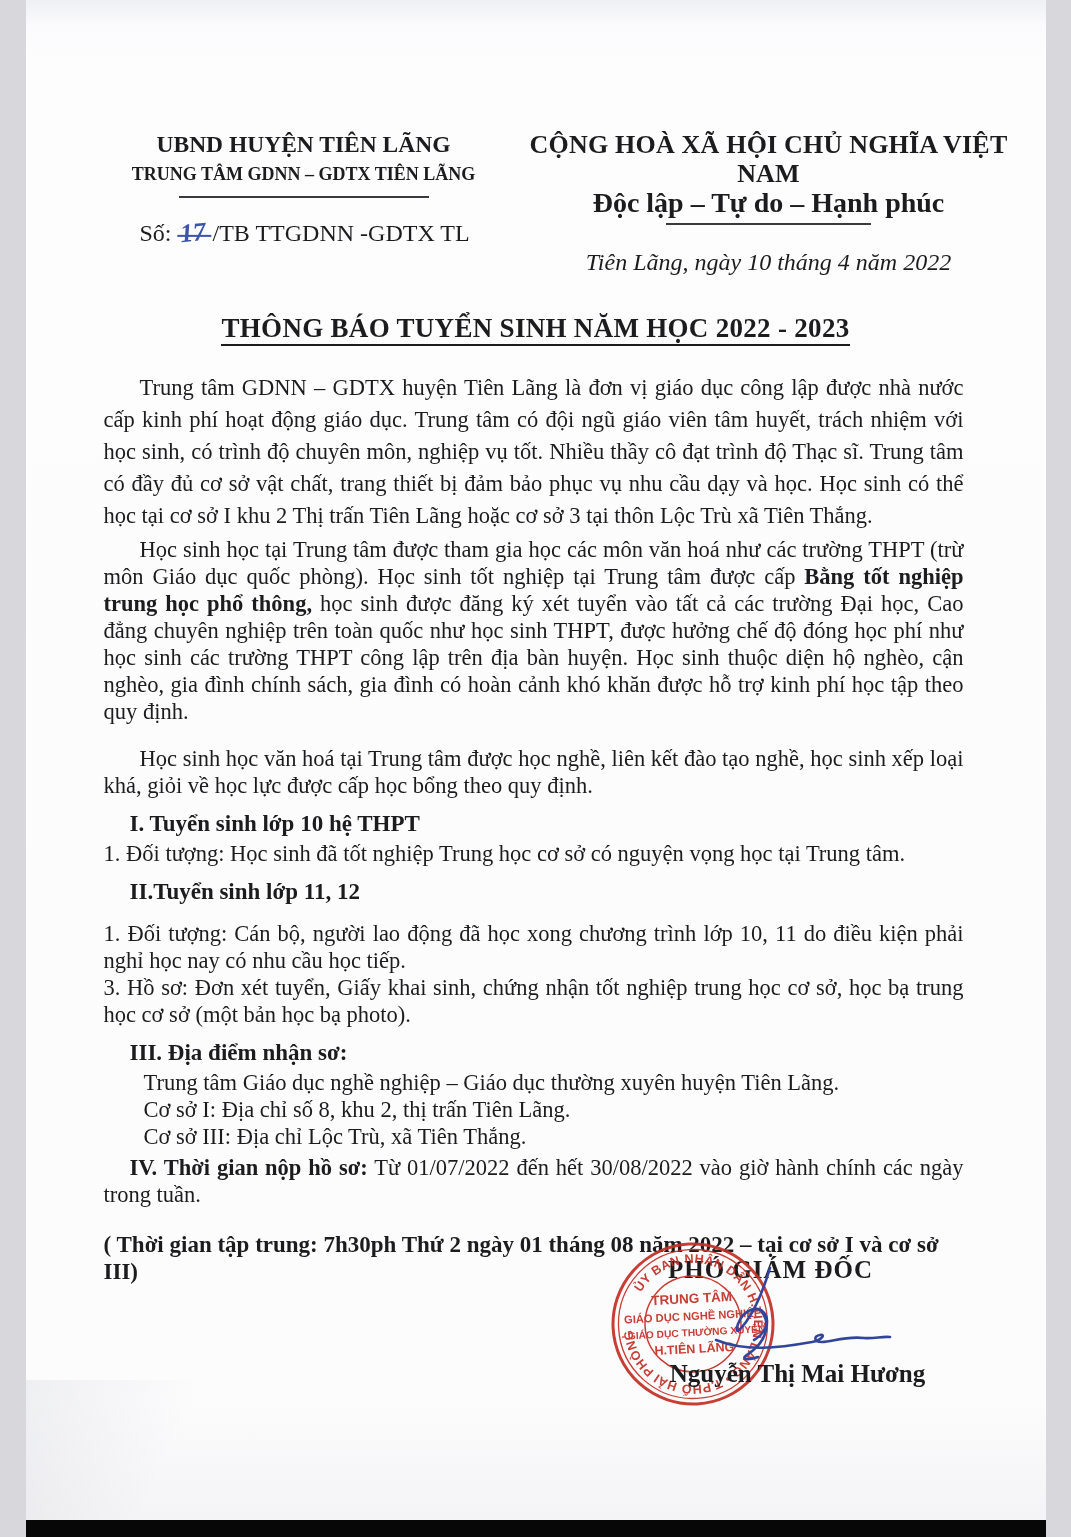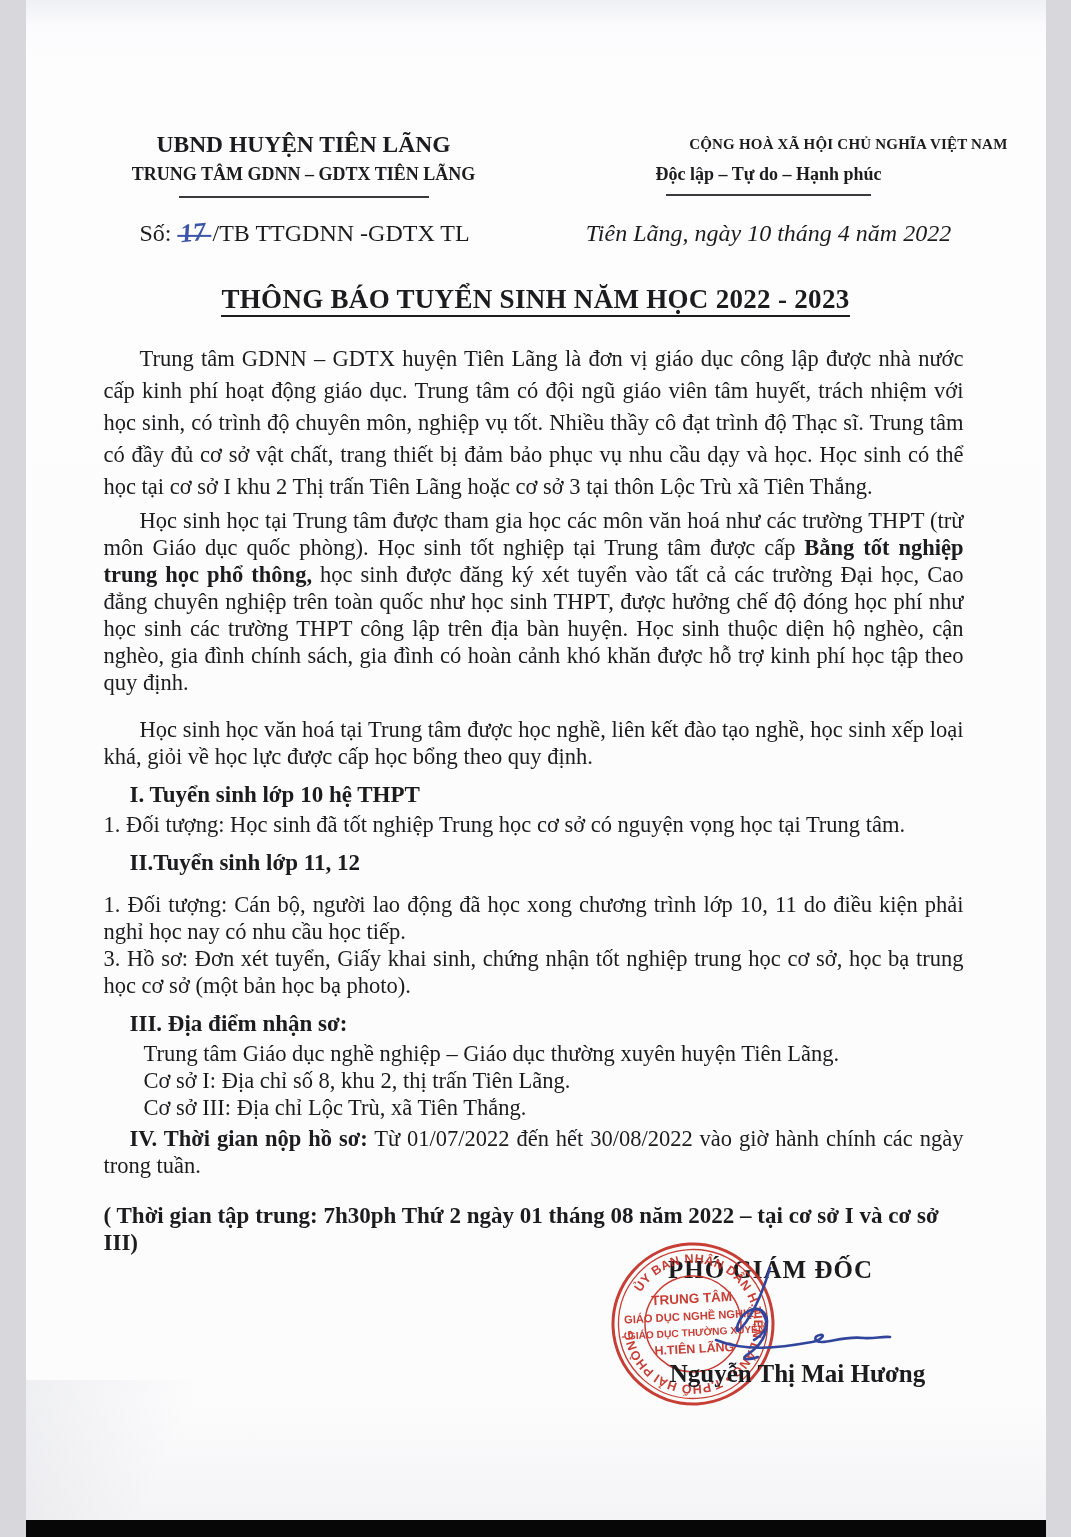--- a/index.html
+++ b/index.html
@@ -30,22 +30,22 @@
   }
   .hdr-left{width:452px;text-align:center;}
   .hdr-right{flex:1;text-align:center;}
   .org-line1{font-weight:bold;font-size:23.5px;line-height:29px;}
   .org-line2{font-weight:bold;font-size:18px;line-height:30px;}
   .rule{
     height:2px;background:#3a3a3e;border:0;margin:7px auto 0;
   }
   .rule-left{width:250px;}
   .rule-right{width:205px;margin-top:5px;}
-  .motto-line1{font-weight:bold;font-size:15px;line-height:29px;letter-spacing:0.2px;text-align:right;}
-  .motto-line2{font-weight:bold;font-size:18px;line-height:30px;display:inline-block;}
+  .motto-line1{font-weight:bold;font-size:26px;line-height:29px;letter-spacing:0.2px;}
+  .motto-line2{font-weight:bold;font-size:28px;line-height:30px;display:inline-block;}
   .doc-no{
     margin-top:20px;text-align:left;padding-left:62px;
     font-size:24px;line-height:30px;
   }
   .handwritten-no{
     position:relative;display:inline-block;
     color:#3c55a8;
     font-style:italic;font-weight:bold;font-size:26px;
     transform:rotate(-6deg);
     margin:0 7px 0 8px;

